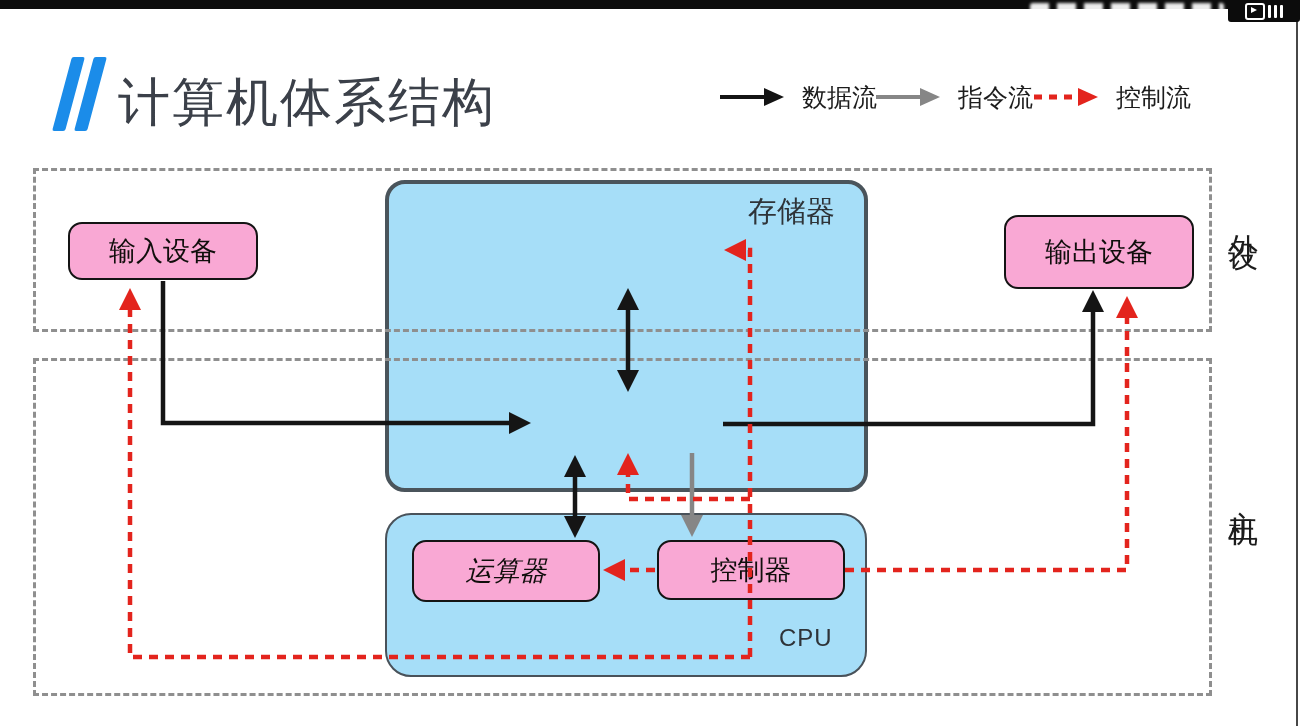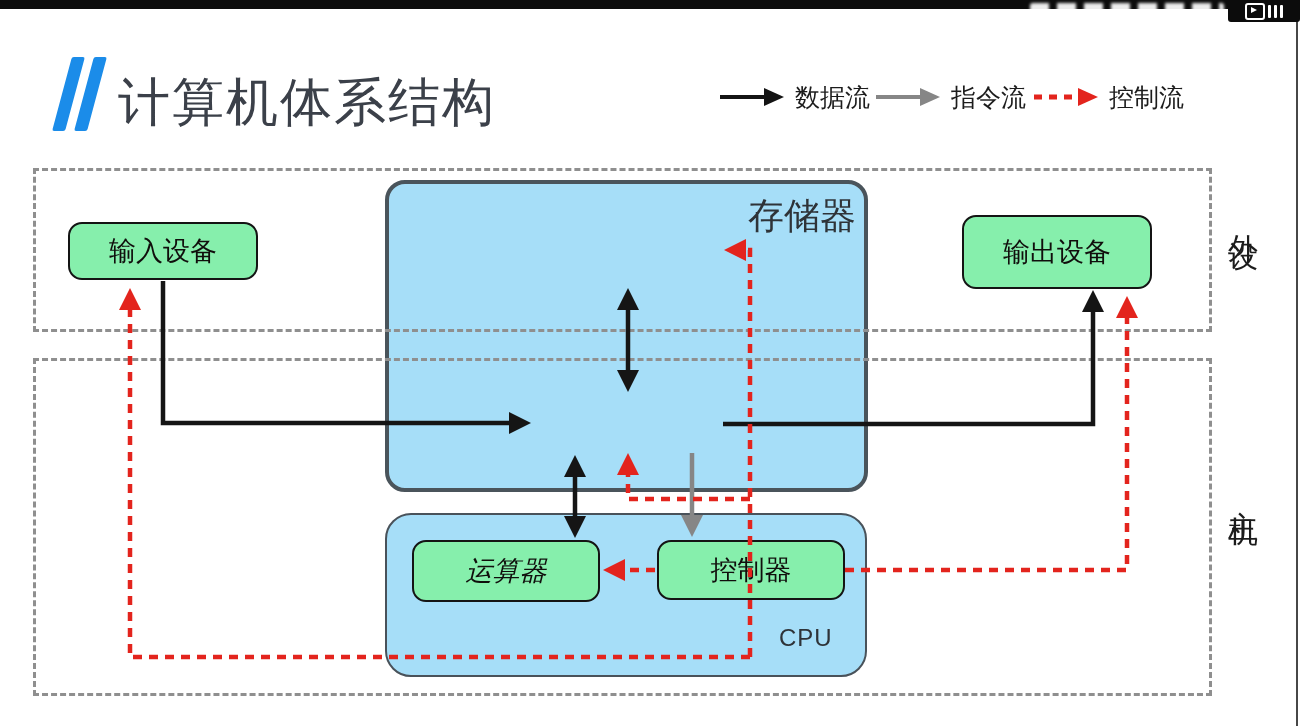--- a/index.html
+++ b/index.html
@@ -22,44 +22,44 @@
   .bili-tv{width:16px;height:13px;border:2px solid #fff;border-radius:3px;position:relative;}
   .bili-tv:after{content:"";position:absolute;left:4px;top:2px;border-left:6px solid #fff;
     border-top:3px solid transparent;border-bottom:3px solid transparent;}
   .bili-bar{width:3px;height:13px;background:#fff;border-radius:1px;}
 
   
   .slash{top:57px;width:13px;height:74px;background:#1b8ce9;transform:skewX(-15deg);border-radius:2px;}
   .page-title{left:118px;top:68px;font-size:52px;color:#3b4049;letter-spacing:2px;}
 
   
-  .legend-item{top:82px;height:30px;display:flex;align-items:center;gap:7px;}
+  .legend-item{top:82px;height:30px;display:flex;align-items:center;gap:14px;}
   .legend-label{font-size:25px;color:#1c1c1c;}
 
   
   .region{border:3px dashed #8f8f8f;box-sizing:border-box;z-index:3;pointer-events:none;}
   .region-peripherals{left:33px;top:168px;width:1179px;height:164px;}
   .region-host{left:33px;top:358px;width:1179px;height:338px;}
   .vlabel{writing-mode:vertical-rl;text-orientation:upright;font-size:30px;color:#1c1c1c;
     letter-spacing:7px;z-index:3;}
 
   
   .group{background:#a6def8;box-sizing:border-box;z-index:2;}
   .group-memory{left:385px;top:180px;width:483px;height:312px;border:4px solid #4a545b;border-radius:20px;}
   .group-cpu{left:385px;top:513px;width:482px;height:164px;border:2px solid #49525a;border-radius:26px;}
   .group-label{z-index:3;color:#2e3338;}
-  .label-memory{left:748px;top:192px;font-size:36px;}
+  .label-memory{left:748px;top:192px;font-size:29px;}
   .label-cpu{left:779px;top:624px;font-size:24px;letter-spacing:1px;}
 
   
-  .node{position:absolute;background:#86efac;border:2.5px solid #141414;border-radius:14px;
+  .node{position:absolute;background:#f9a8d4;border:2.5px solid #141414;border-radius:14px;
     display:flex;align-items:center;justify-content:center;font-size:27px;color:#100e0c;
     box-sizing:border-box;z-index:4;}
   .node-input{left:68px;top:222px;width:190px;height:58px;}
-  .node-output{left:962px;top:215px;width:190px;height:74px;}
+  .node-output{left:1004px;top:215px;width:190px;height:74px;}
   .node-aux{left:533px;top:222px;width:190px;height:60px;}
   .node-main{left:533px;top:393px;width:190px;height:60px;}
   .node-alu{left:412px;top:540px;width:188px;height:62px;font-style:italic;}
   .node-ctrl{left:657px;top:540px;width:188px;height:60px;}
 
   
   #arrows{left:0;top:0;z-index:5;pointer-events:none;}
 </style>
 </head>
 <body>

